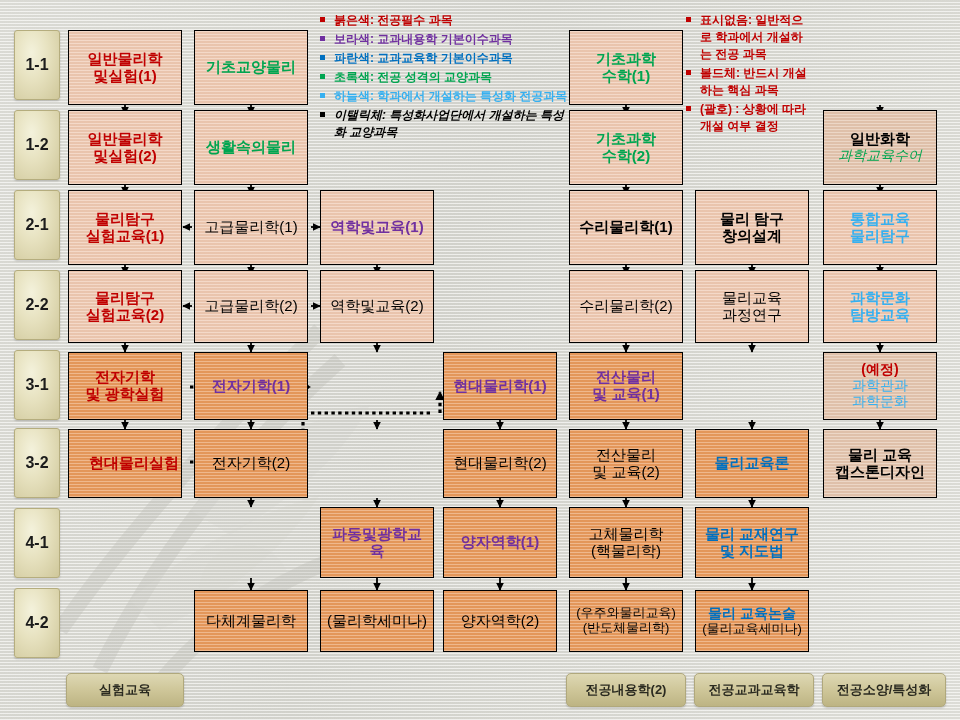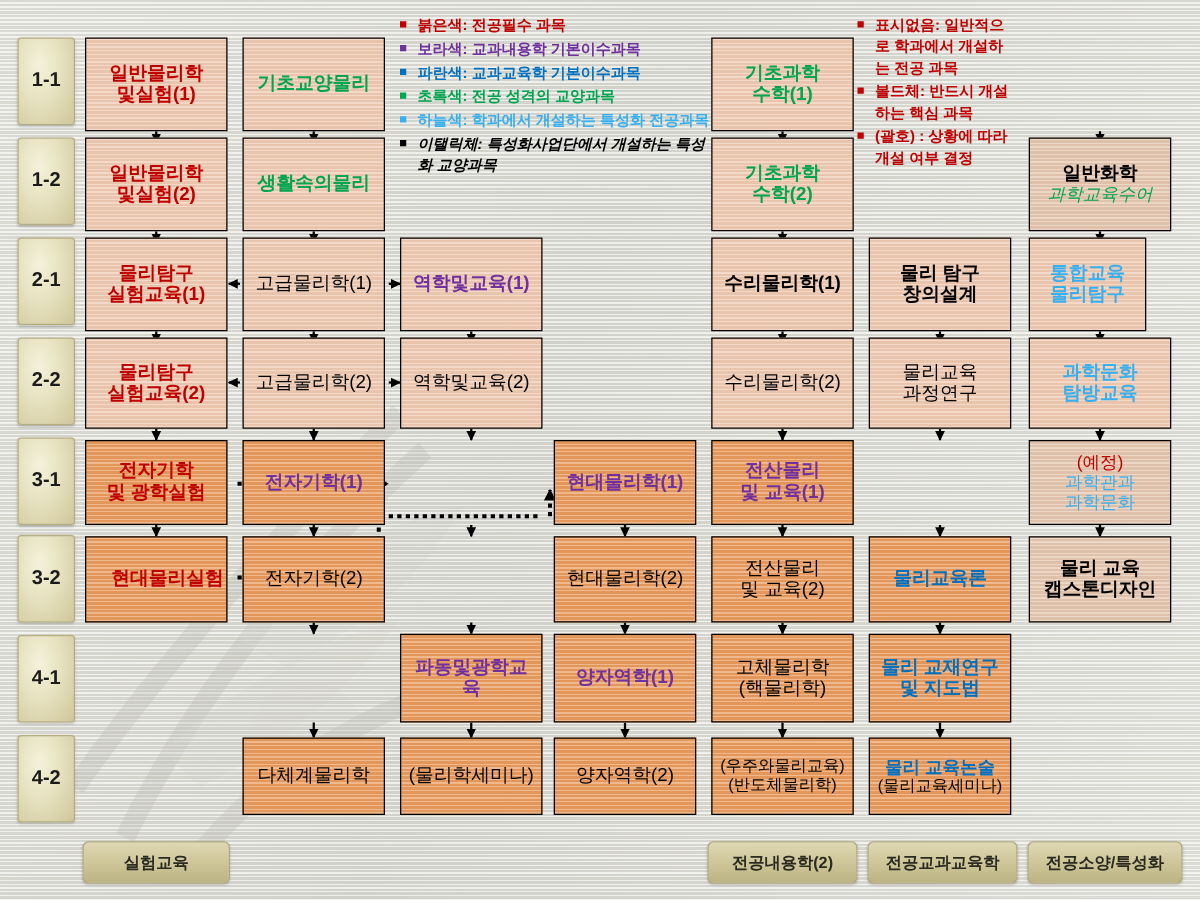--- a/index.html
+++ b/index.html
@@ -34,21 +34,21 @@
     overflow:hidden;
   }
   .node .lines{display:block;width:100%;padding:0 2px;box-sizing:border-box;}
   .node .ln{display:block;white-space:nowrap;}
 
   .fill-light{background-color:#efc9b1;}
   .fill-deep{background-color:#e89a5c;}
   .fill-pale{background-color:#e4c5ae;}
 
   
-  .c-red{color:#c00000;}
+  .c-red{color:#c00000;font-weight:bold;}
   .c-purple{color:#7030a0;}
   .c-blue{color:#0070c0;}
   .c-green{color:#00a550;}
   .c-sky{color:#36b0f0;}
   .c-black{color:#000;}
   .bold{font-weight:bold;}
   .italic{font-style:italic;}
 
   
   .term{
@@ -372,21 +372,21 @@
       <span class="ln c-black" style="font-size:13px;">(물리교육세미나)</span>
     </span>
   </div>
 
   <div class="node fill-pale" style="left:823px;top:110px;width:114px;height:75px;font-size:15px;">
     <span class="lines">
       <span class="ln c-black bold">일반화학</span>
       <span class="ln c-green italic" style="font-size:14px;">과학교육수어</span>
     </span>
   </div>
-  <div class="node fill-light" style="left:823px;top:190px;width:94px;height:75px;font-size:15px;">
+  <div class="node fill-light" style="left:823px;top:190px;width:114px;height:75px;font-size:15px;">
     <span class="lines">
       <span class="ln c-sky bold">통합교육</span>
       <span class="ln c-sky bold">물리탐구</span>
     </span>
   </div>
   <div class="node fill-light" style="left:823px;top:270px;width:114px;height:73px;font-size:15px;">
     <span class="lines">
       <span class="ln c-sky bold">과학문화</span>
       <span class="ln c-sky bold">탐방교육</span>
     </span>

